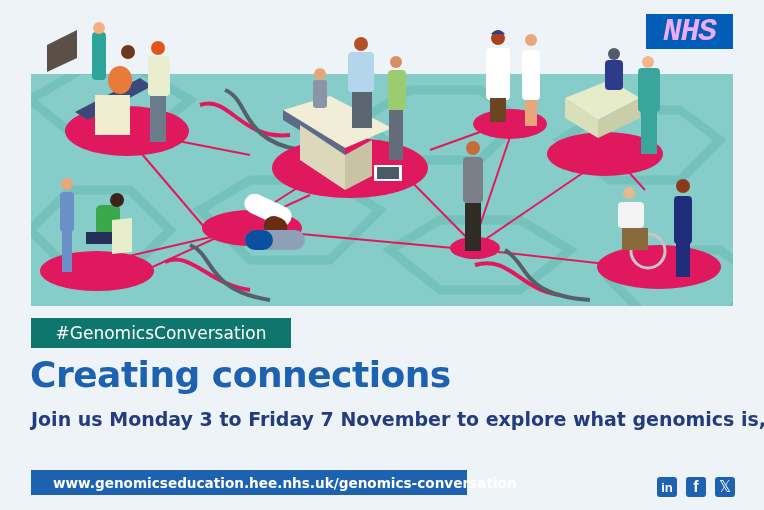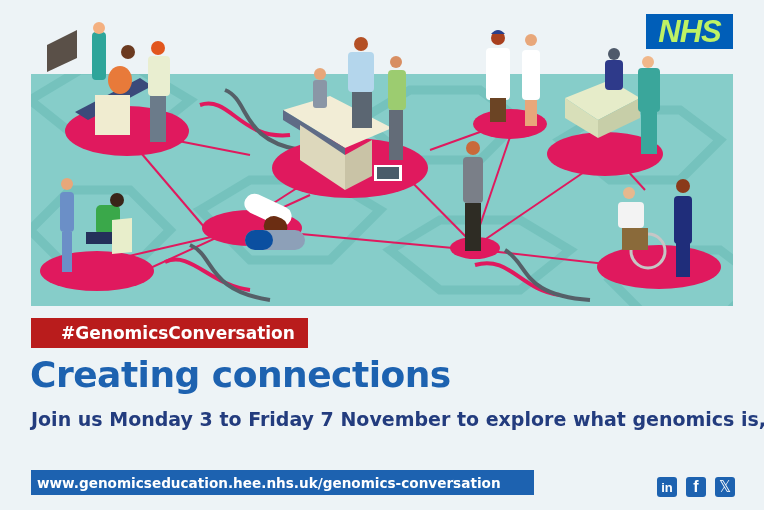--- a/index.html
+++ b/index.html
@@ -7,45 +7,45 @@
       width: 764px; height: 510px; overflow: hidden;
       background: #edf3f6;
       font-family: "DejaVu Sans", "Liberation Sans", sans-serif;
       position: relative;
     }
     .nhs-logo {
       position: absolute; left: 646px; top: 14px; width: 87px; height: 35px;
       background: #005eb8; display: flex; align-items: center; justify-content: center;
     }
     .nhs-logo span {
-      color: #bef264; font-family: Liberation Sans, sans-serif; font-weight: bold; font-style: italic;
+      color: #f0abfc; font-family: Liberation Mono, monospace; font-weight: bold; font-style: italic;
       font-size: 31px; letter-spacing: -1px; line-height: 1;
     }
     .illustration {
       position: absolute; left: 0; top: 0; width: 764px; height: 310px;
     }
     .hashtag {
       position: absolute; left: 31px; top: 318px; height: 30px; width: 260px;
-      background: #b91c1c; color: #fff; font-weight: bold; font-size: 17px;
-      display: flex; align-items: center; justify-content: center; white-space: nowrap; padding-left: 17px;
+      background: #0f766e; color: #fff; font-weight: normal; font-size: 17px;
+      display: flex; align-items: center; justify-content: center; white-space: nowrap;
     }
     .headline {
       position: absolute; left: 30px; top: 344px; margin: 0;
       color: #1d62b0; font-weight: bold; font-size: 36px; line-height: 62px;
       letter-spacing: -0.5px; white-space: nowrap;
     }
     .subtext {
       position: absolute; left: 31px; top: 407px; width: 720px; margin: 0;
       color: #233c7e; font-weight: bold; font-size: 19px; line-height: 24px;
       white-space: nowrap;
     }
     .url-bar {
-      position: absolute; left: 31px; top: 470px; width: 503px; height: 25px;
+      position: absolute; left: 31px; top: 470px; width: 436px; height: 25px;
       background: #1d62b0; color: #fff; font-weight: bold; font-size: 13.6px;
-      display: flex; align-items: center; padding-left: 6px; box-sizing: border-box; white-space: nowrap;
+      display: flex; align-items: center; padding-left: 22px; box-sizing: border-box; white-space: nowrap;
     }
     .social { position: absolute; top: 477px; width: 20px; height: 20px; border-radius: 3px;
       background: #1d62b0; color: #fff; display: flex; align-items: center; justify-content: center;
       font-weight: bold; font-family: "Liberation Sans", sans-serif; }
     .li { left: 657px; font-size: 13px; }
     .fb { left: 686px; font-size: 16px; }
     .xx { left: 715px; font-size: 15px; font-family: "DejaVu Sans", sans-serif; font-weight: normal; }
   </style>
 </head>
 <body>

